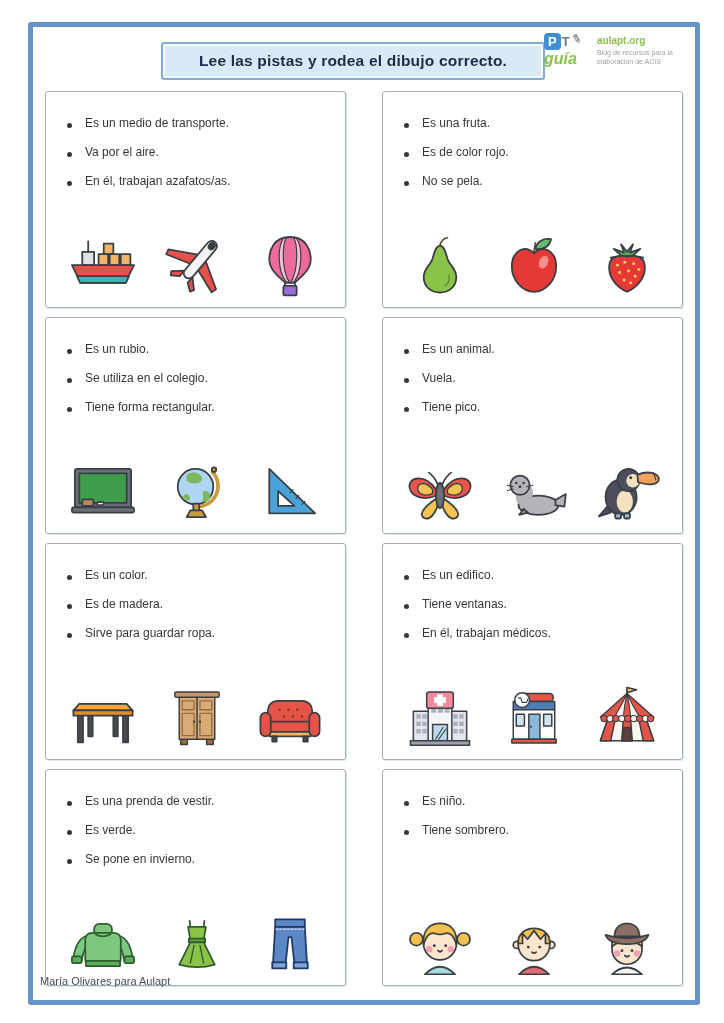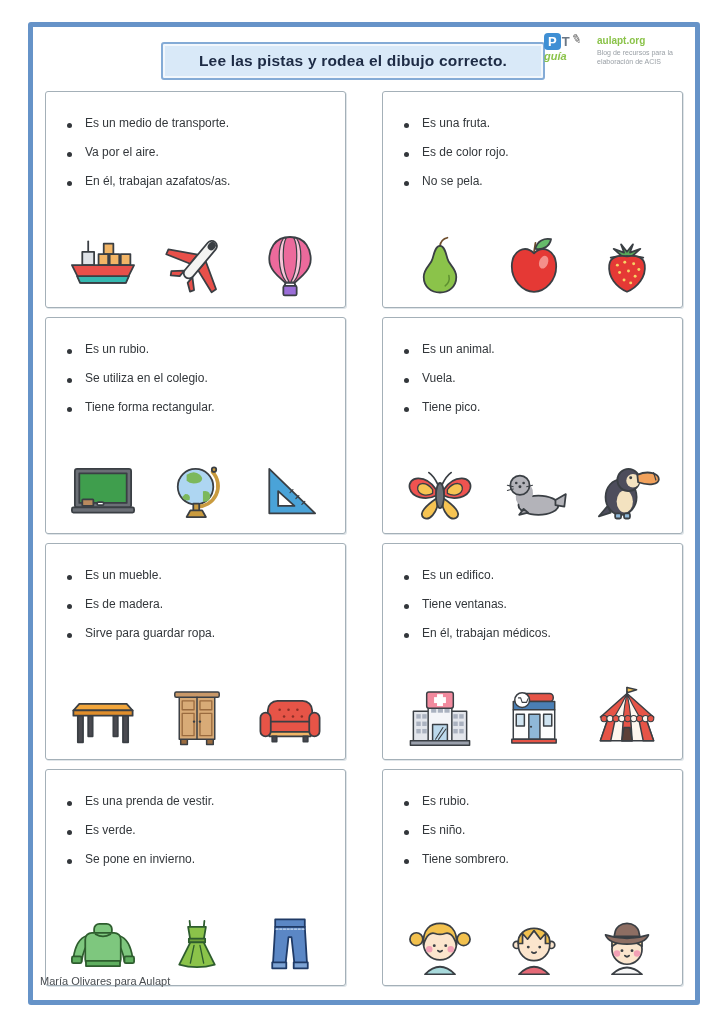--- a/index.html
+++ b/index.html
@@ -18,21 +18,21 @@
     background:#d9e9f8;border:2px solid #84abd6;border-radius:3px;
     box-shadow:0 0 0 2px #f2f7fc inset;
     display:flex;align-items:center;justify-content:center;
     font-size:15.5px;font-weight:700;color:#1d2b45;letter-spacing:.2px;
   }
   .logo{position:absolute;right:2px;top:6px;display:flex;gap:7px;align-items:flex-start;}
   .logo-mark{display:flex;flex-wrap:wrap;width:46px;line-height:1;position:relative;}
   .logo-p{background:#3f8fd4;color:#fff;font-weight:bold;font-size:13px;border-radius:4px;padding:2px 4px;}
   .logo-t{color:#6b7785;font-weight:bold;font-size:13px;padding:2px 1px;}
   .logo-pencil{color:#555;font-size:12px;transform:rotate(15deg);}
-  .logo-guia{color:#8bc34a;font-style:italic;font-size:11px;font-weight:bold;margin-top:1px;}
+  .logo-guia{color:#8bc34a;font-style:italic;font-size:16px;font-weight:bold;margin-top:1px;}
   .logo-textcol{width:96px;}
   .logo-site{color:#8bc34a;font-size:10px;font-weight:bold;margin:2px 0 2px 0;}
   .logo-tag{color:#9aa0a6;font-size:7px;line-height:1.3;}
   
   .grid{
     display:grid;grid-template-columns:1fr 1fr;grid-auto-rows:217px;
     column-gap:36px;row-gap:9px;padding:0 12px;
   }
   .card{
     background:#fff;border:1.5px solid #a4b0b8;border-radius:3px;
@@ -297,21 +297,21 @@
             <rect x="46" y="72" width="8" height="7" rx="2" fill="#8fb8d8"></rect>
           </g>
             </svg>
         </span>
       </div>
     </section>
 
     <section class="card">
       <div class="clue">
           <span class="bullet"></span>
-          <span>Es un mueble.</span>
+          <span>Es un color.</span>
         </div>
       <div class="clue">
           <span class="bullet"></span>
           <span>Es de madera.</span>
         </div>
       <div class="clue">
           <span class="bullet"></span>
           <span>Sirve para guardar ropa.</span>
         </div>
       <div class="pics">
@@ -512,24 +512,20 @@
             <line x1="31" y1="23" x2="69" y2="23" stroke="#cfe0f2" stroke-width="1.5" stroke-dasharray="3,2"></line>
           </g>
             </svg>
         </span>
       </div>
     </section>
 
     <section class="card">
       <div class="clue">
           <span class="bullet"></span>
-          <span>Es rubio.</span>
-        </div>
-      <div class="clue">
-          <span class="bullet"></span>
           <span>Es niño.</span>
         </div>
       <div class="clue">
           <span class="bullet"></span>
           <span>Tiene sombrero.</span>
         </div>
       <div class="pics">
         <span class="pic-wrap">
           <svg class="pic" viewBox="0 0 100 88">
               <g stroke="#3a3f44" stroke-width="2.4" stroke-linejoin="round" stroke-linecap="round">

